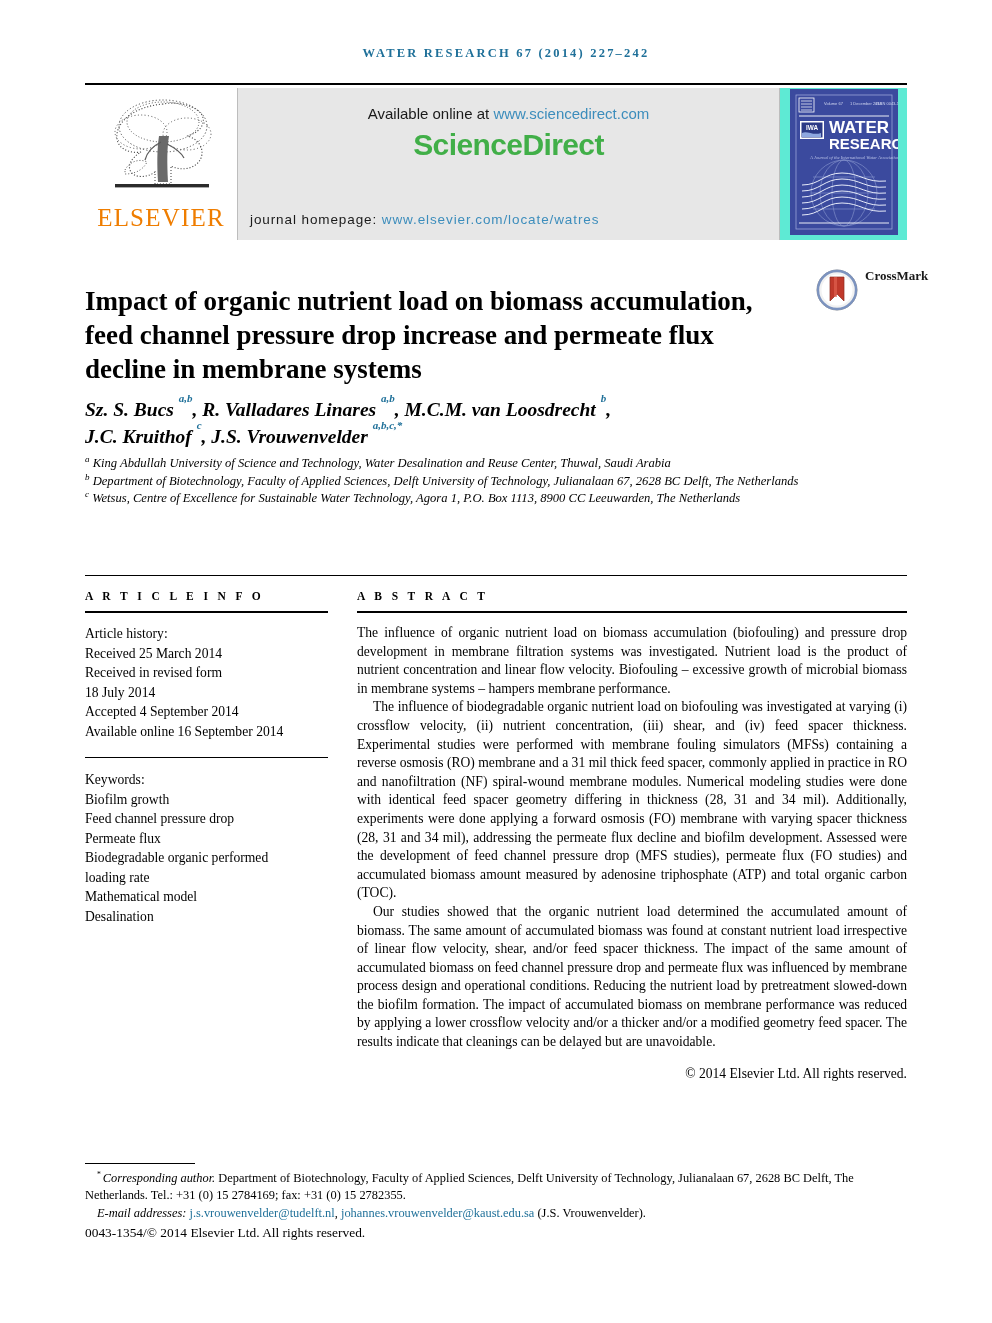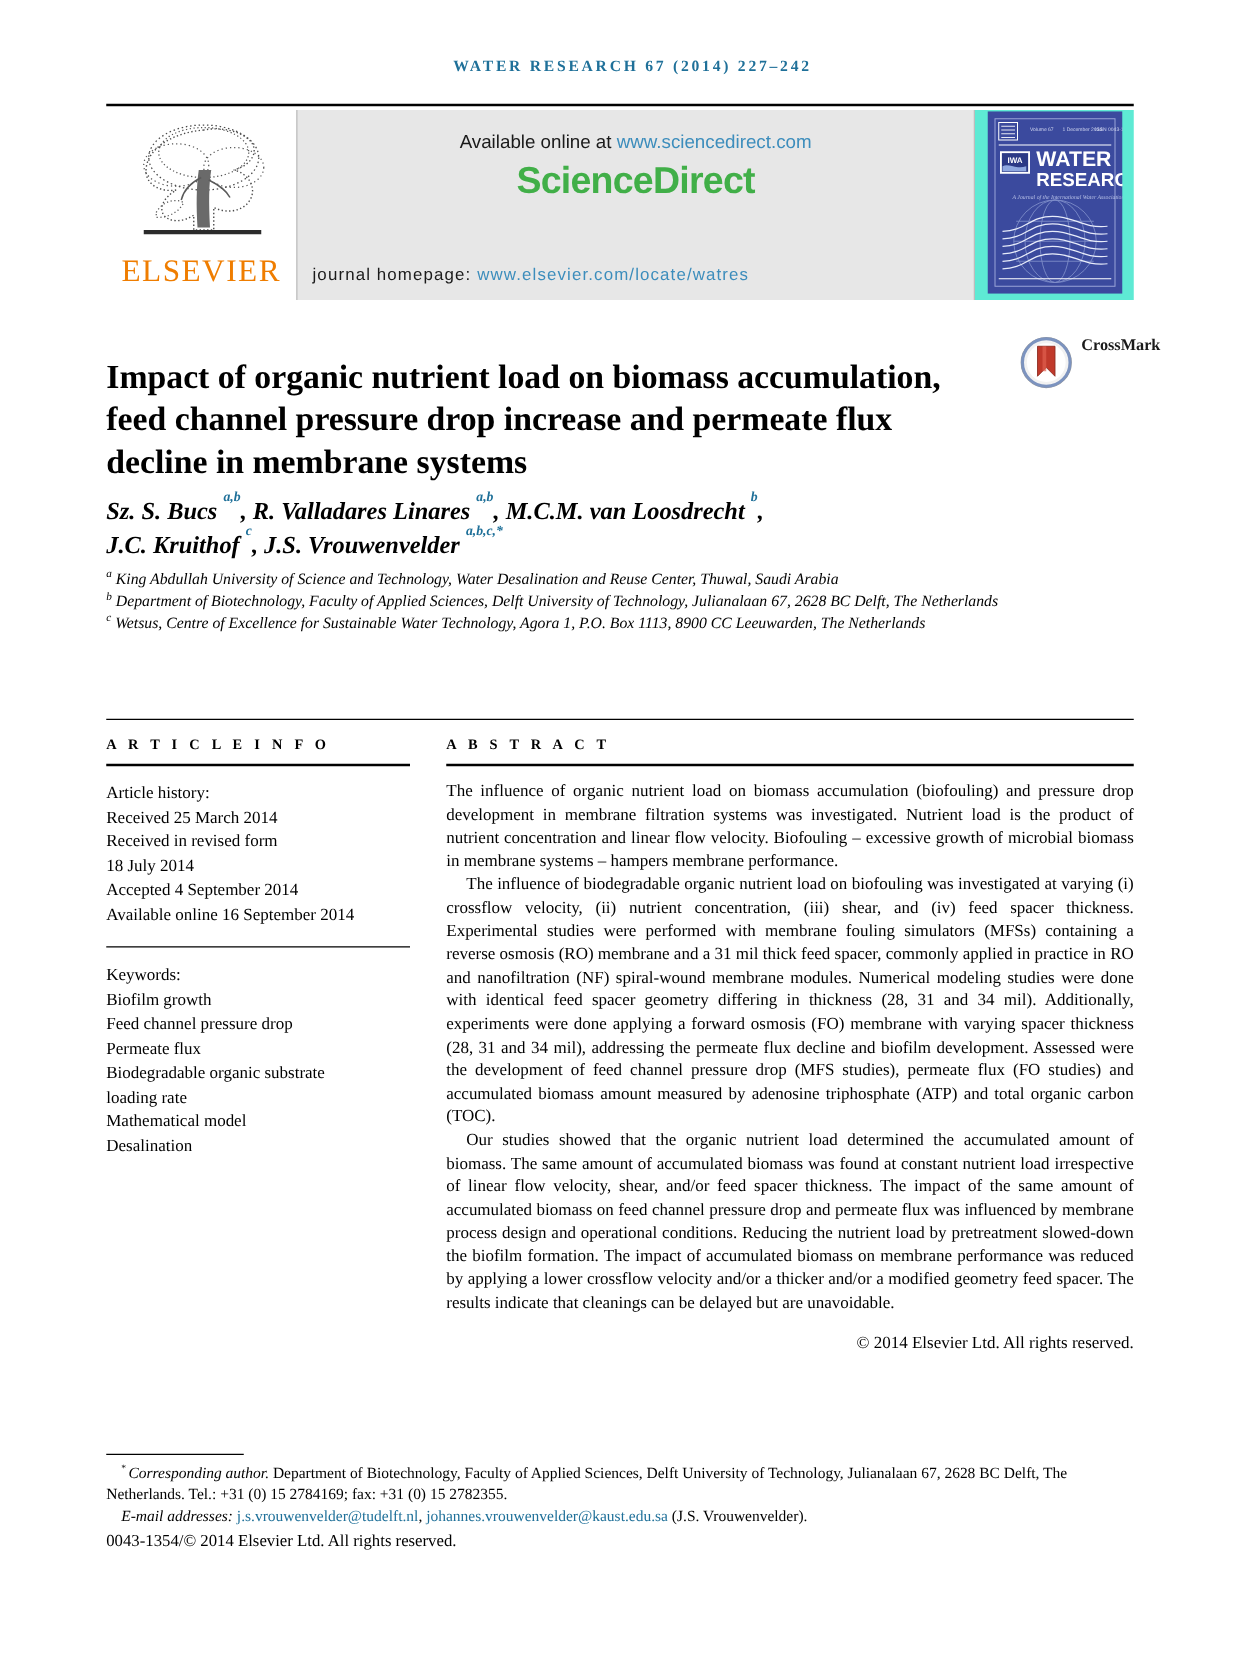--- a/index.html
+++ b/index.html
@@ -381,21 +381,21 @@
       <div>18 July 2014</div>
       <div>Accepted 4 September 2014</div>
       <div>Available online 16 September 2014</div>
     </div>
     <div class="info-sep"></div>
     <div class="info-block">
       <div>Keywords:</div>
       <div>Biofilm growth</div>
       <div>Feed channel pressure drop</div>
       <div>Permeate flux</div>
-      <div>Biodegradable organic substrate</div>
+      <div>Biodegradable organic performed</div>
       <div>loading rate</div>
       <div>Mathematical model</div>
       <div>Desalination</div>
     </div>
   </div>
 
   <div class="col-right">
     <div class="sec-head">A B S T R A C T</div>
     <div class="hr-thick"></div>
     <p class="abstract-p">The influence of organic nutrient load on biomass accumulation (biofouling) and pressure drop development in membrane filtration systems was investigated. Nutrient load is the product of nutrient concentration and linear flow velocity. Biofouling – excessive growth of microbial biomass in membrane systems – hampers membrane performance.</p>

